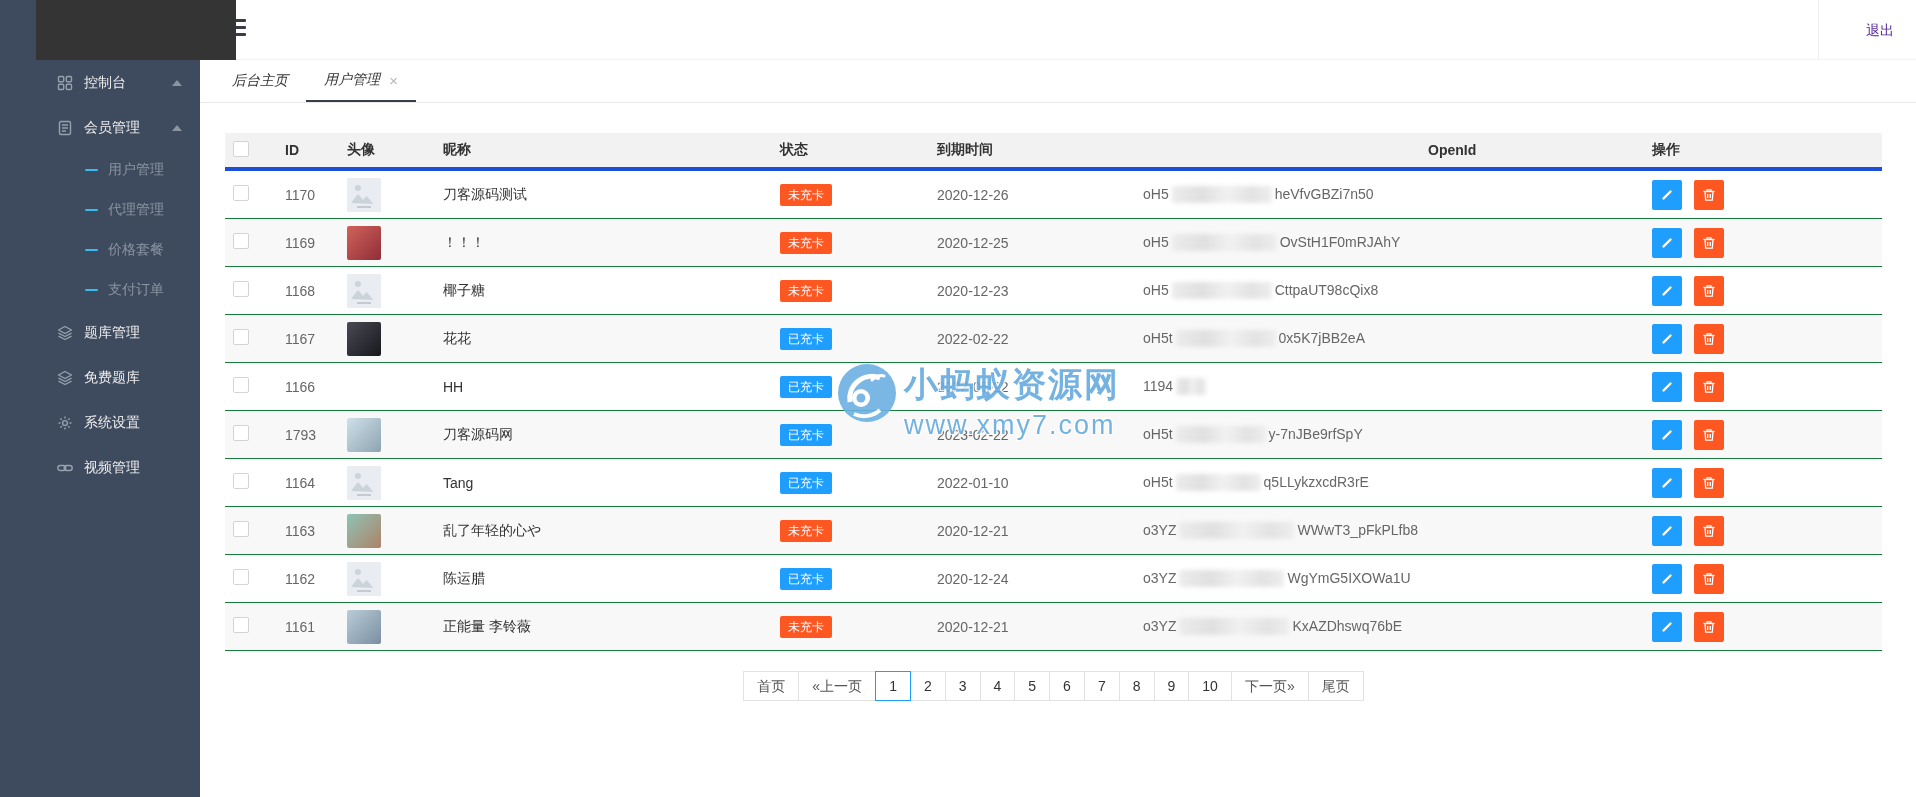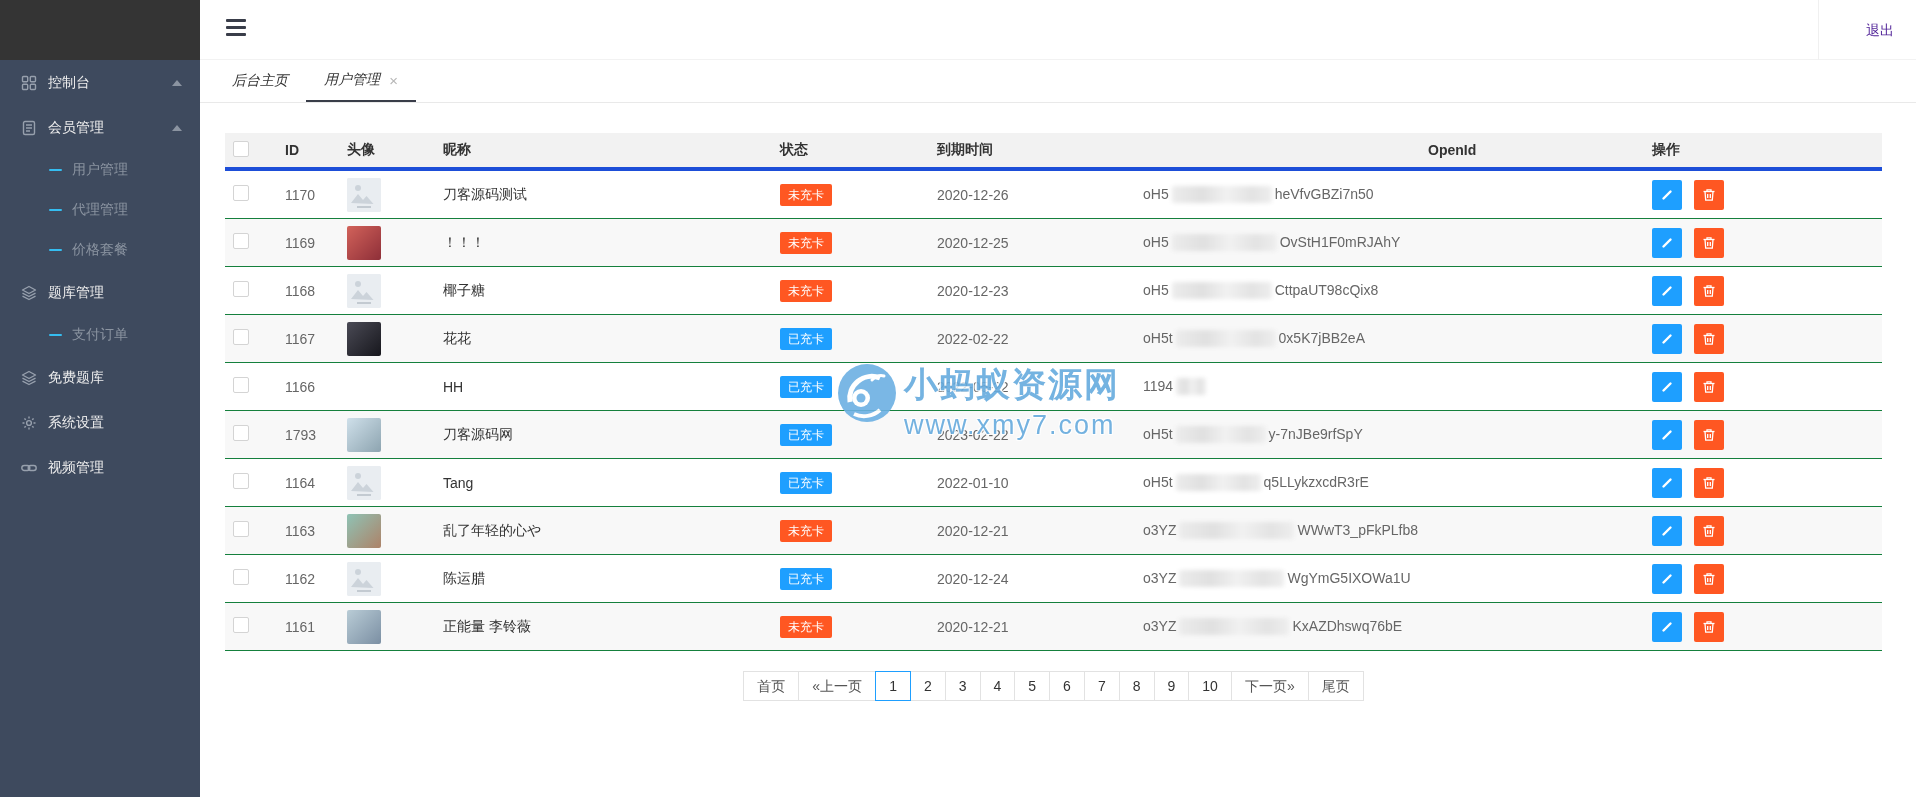--- a/index.html
+++ b/index.html
@@ -1,21 +1,21 @@
 <!DOCTYPE html>
 <html><head>
 <meta charset="utf-8">
 <style>
   * { margin:0; padding:0; box-sizing:border-box; }
   html,body { width:1916px; height:797px; overflow:hidden; background:#fff;
               font-family:"Liberation Sans","DejaVu Sans",sans-serif; font-size:14px; color:#333; }
   body { position:relative; }
 
   
-  .sidebar { position:absolute; left:0; top:0; width:200px; height:797px; background:#3e4a5e; z-index:2; }
+  .sidebar { position:absolute; left:0; top:0; width:200px; height:797px; background:#3e4a5e; z-index:2;padding-left:36px; }
   .logo-block { width:200px; height:60px; background:#343434; }
   .side-item { position:relative; display:flex; align-items:center; cursor:pointer; }
   .side-item.group, .side-item.top { height:45px; padding-left:21px; color:#ededed; }
   .side-item.sub { height:40px; padding-left:49px; color:#8b94a1; }
   .side-icon { width:16px; height:16px; margin-right:11px; display:inline-flex; align-items:center; justify-content:center; }
   .dash { width:13px; height:2px; background:#35bdf0; border-radius:1px; margin-right:10px; }
   .arrow-up { position:absolute; right:18px; width:0; height:0;
               border-left:5px solid transparent; border-right:5px solid transparent; border-bottom:6px solid #8b94a1; }
 
   
@@ -114,35 +114,35 @@
       <span>用户管理</span>
       </div>
       <div class="side-item sub">
       <span class="dash"></span>
       <span>代理管理</span>
       </div>
       <div class="side-item sub">
       <span class="dash"></span>
       <span>价格套餐</span>
       </div>
+      <div class="side-item sub">
+      <span class="dash"></span>
+      <span>支付订单</span>
+      </div>
       <div class="side-item top">
     <span class="side-icon">
           <svg width="16" height="16" viewBox="0 0 16 16">
             <g fill="none" stroke="#97a0ad" stroke-width="1.4" stroke-linejoin="round">
               <path d="M8 1.5L14.5 5 8 8.5 1.5 5z"></path>
               <path d="M1.5 8.2L8 11.5l6.5-3.3"></path>
               <path d="M1.5 11.2L8 14.5l6.5-3.3"></path>
             </g>
           </svg>
         </span>
     <span>题库管理</span>
-      </div>
-      <div class="side-item sub">
-      <span class="dash"></span>
-      <span>支付订单</span>
       </div>
       <div class="side-item top">
     <span class="side-icon">
           <svg width="16" height="16" viewBox="0 0 16 16">
             <g fill="none" stroke="#97a0ad" stroke-width="1.4" stroke-linejoin="round">
               <path d="M8 1.5L14.5 5 8 8.5 1.5 5z"></path>
               <path d="M1.5 8.2L8 11.5l6.5-3.3"></path>
               <path d="M1.5 11.2L8 14.5l6.5-3.3"></path>
             </g>
           </svg>

